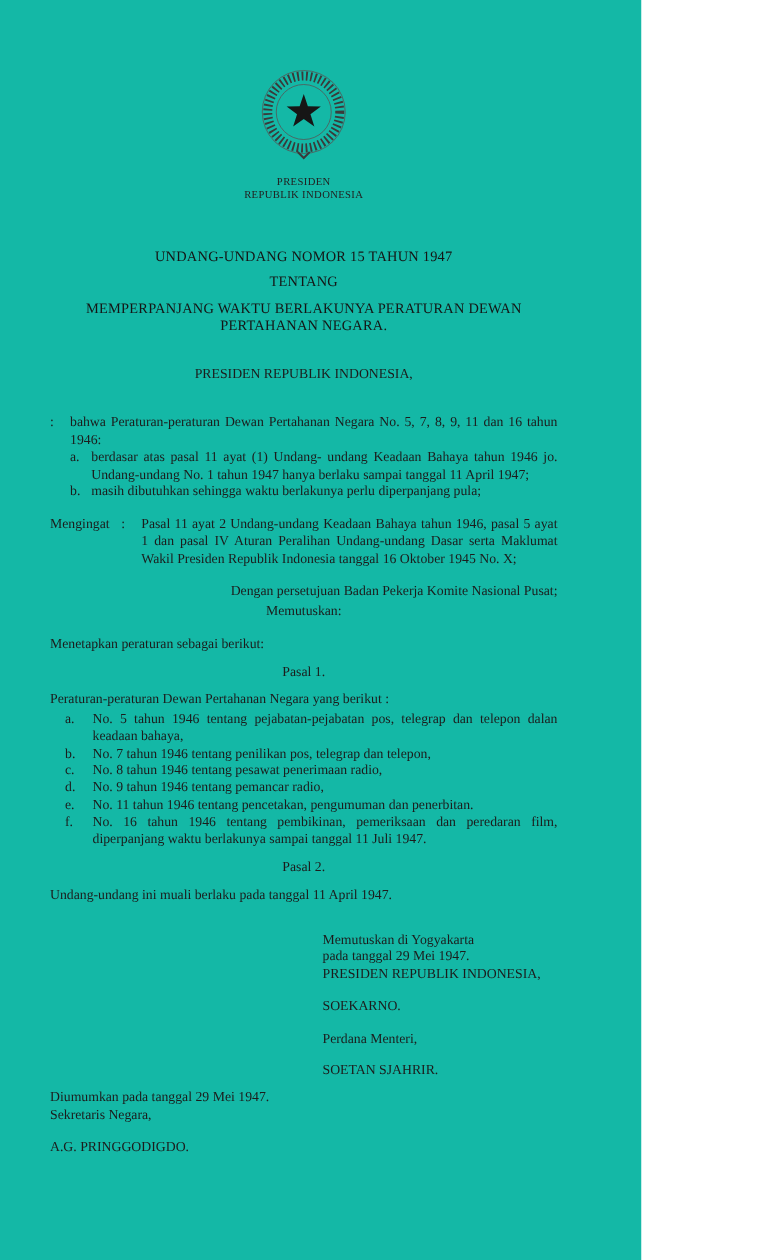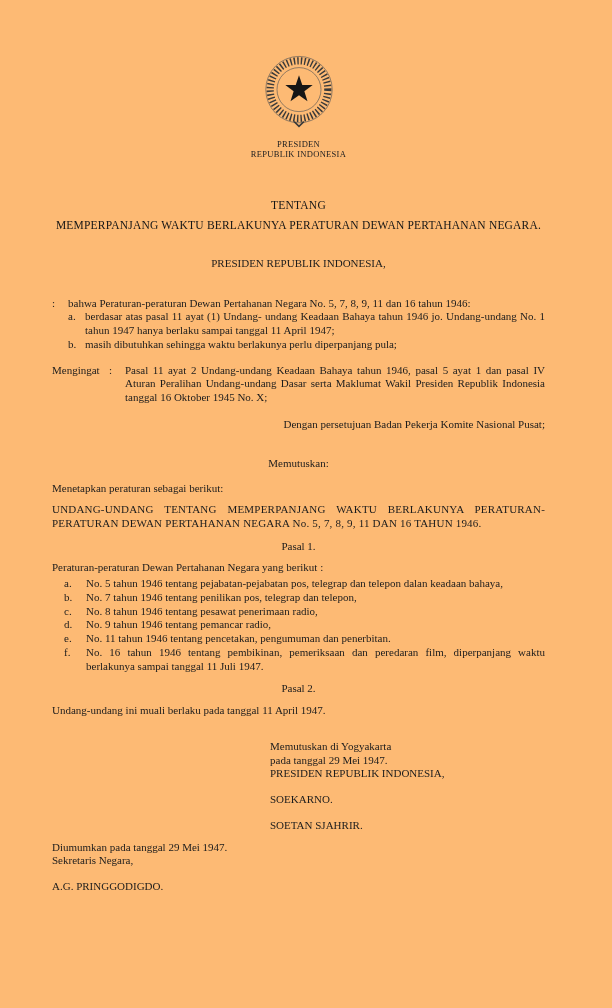--- a/index.html
+++ b/index.html
@@ -3,23 +3,23 @@
 <meta charset="utf-8">
 <style>
   * { margin:0; padding:0; box-sizing:border-box; }
   html,body { background:#ffffff; }
   body {
     font-family:"Liberation Serif","DejaVu Serif",serif;
     color:#1c1c1c;
     -webkit-font-smoothing:antialiased;
   }
   .page {
-    width:612px; height:1008px;
-    background:#fdba74;
-    padding:52px 67px 0 52px;
+    width:513px; height:1008px;
+    background:#14b8a6;
+    padding:52px 67px 0 40px;
     overflow:hidden;
     position:relative;
     font-size:11px;
     line-height:1.25;
   }
   .center { text-align:center; }
   .letterhead { text-align:center; }
   .emblem { display:inline-block; }
   .org { font-size:8.5px; line-height:1.25; letter-spacing:0.3px; margin-top:3px; color:#222; }
   .title-block { margin-top:38px; font-size:11.5px; letter-spacing:0.2px; color:#151515; }
@@ -27,21 +27,21 @@
   .opening { margin-top:24px; }
   .hang-row { display:flex; margin-top:26px; }
   .hang-row.recalling { margin-top:12px; }
   .hang-label { width:57px; flex:none; }
   .hang-colon { width:16px; flex:none; }
   .hang-body { flex:1; text-align:justify; }
   .sub-item { display:flex; }
   .sub-marker { width:17px; flex:none; }
   .sub-text { flex:1; text-align:justify; }
   .agreement { margin-top:13px;text-align:right; }
-  .decide { margin-top:25px; }
+  .decide { margin-top:2px; }
   .enacting { margin-top:12px; }
   .law-title { margin-top:7px; text-align:justify; letter-spacing:0.2px; }
   .pasal-heading { margin-top:9px; text-align:center; }
   .article-intro { margin-top:8px;font-family:Liberation Serif, serif; }
   .article-list { margin-top:2px; padding-left:12px; }
   .li-row { display:flex; }
   .li-marker { width:22px; flex:none; }
   .li-text { flex:1; text-align:justify; }
   .sig-block { margin-top:22px; margin-left:218px; }
   .sig-gap { margin-top:12px; }
@@ -60,20 +60,21 @@
       <polygon fill="#161616" points="50,29 54.1,41.3 67.1,41.4 56.7,49.2 60.6,61.6 50,54 39.4,61.6 43.3,49.2 32.9,41.4 45.9,41.3"></polygon>
       <path d="M44 87 L50 93 L56 87" stroke="#3a3a3a" stroke-width="2" fill="none"></path>
     </svg>
     <div class="org">
       <div>PRESIDEN</div>
       <div>REPUBLIK INDONESIA</div>
     </div>
   </div>
 
   <div class="title-block center">
+    <div class="tline">UNDANG-UNDANG NOMOR 15 TAHUN 1947</div>
     <div class="tline">TENTANG</div>
     <div class="tline">MEMPERPANJANG WAKTU BERLAKUNYA PERATURAN DEWAN PERTAHANAN NEGARA.</div>
   </div>
 
   <div class="opening center">PRESIDEN REPUBLIK INDONESIA,</div>
 
   <div class="hang-row">
     <div class="hang-colon">:</div>
     <div class="hang-body">
       <div style="text-align:justify;">bahwa Peraturan-peraturan Dewan Pertahanan Negara No. 5, 7, 8, 9, 11 dan 16 tahun 1946:</div>
@@ -93,21 +94,20 @@
     <div class="hang-colon">:</div>
     <div class="hang-body">Pasal 11 ayat 2 Undang-undang Keadaan Bahaya tahun 1946, pasal 5 ayat 1 dan pasal IV Aturan Peralihan Undang-undang Dasar serta Maklumat Wakil Presiden Republik Indonesia tanggal 16 Oktober 1945 No. X;</div>
   </div>
 
   <div class="agreement">Dengan persetujuan Badan Pekerja Komite Nasional Pusat;</div>
 
   <div class="decide center">Memutuskan:</div>
 
   <div class="enacting">Menetapkan peraturan sebagai berikut:</div>
 
-  <div class="law-title">UNDANG-UNDANG TENTANG MEMPERPANJANG WAKTU BERLAKUNYA PERATURAN-PERATURAN DEWAN PERTAHANAN NEGARA No. 5, 7, 8, 9, 11 DAN 16 TAHUN 1946.</div>
 
   <div class="pasal-heading">Pasal 1.</div>
   <div class="article-intro">Peraturan-peraturan Dewan Pertahanan Negara yang berikut :</div>
   <div class="article-list">
     <div class="li-row">
       <span class="li-marker">a.</span>
       <span class="li-text">No. 5 tahun 1946 tentang pejabatan-pejabatan pos, telegrap dan telepon dalan keadaan bahaya,</span>
     </div>
     <div class="li-row">
       <span class="li-marker">b.</span>
@@ -132,20 +132,21 @@
   </div>
 
   <div class="pasal-heading">Pasal 2.</div>
   <div class="article-intro">Undang-undang ini muali berlaku pada tanggal 11 April 1947.</div>
 
   <div class="sig-block">
     <div>Memutuskan di Yogyakarta</div>
     <div>pada tanggal 29 Mei 1947.</div>
     <div>PRESIDEN REPUBLIK INDONESIA,</div>
     <div class="sig-gap">SOEKARNO.</div>
+    <div class="sig-gap">Perdana Menteri,</div>
     <div class="sig-gap">SOETAN SJAHRIR.</div>
   </div>
 
   <div class="announce-block">
     <div>Diumumkan pada tanggal 29 Mei 1947.</div>
     <div>Sekretaris Negara,</div>
     <div class="sig-gap">A.G. PRINGGODIGDO.</div>
   </div>
 
 </div>

